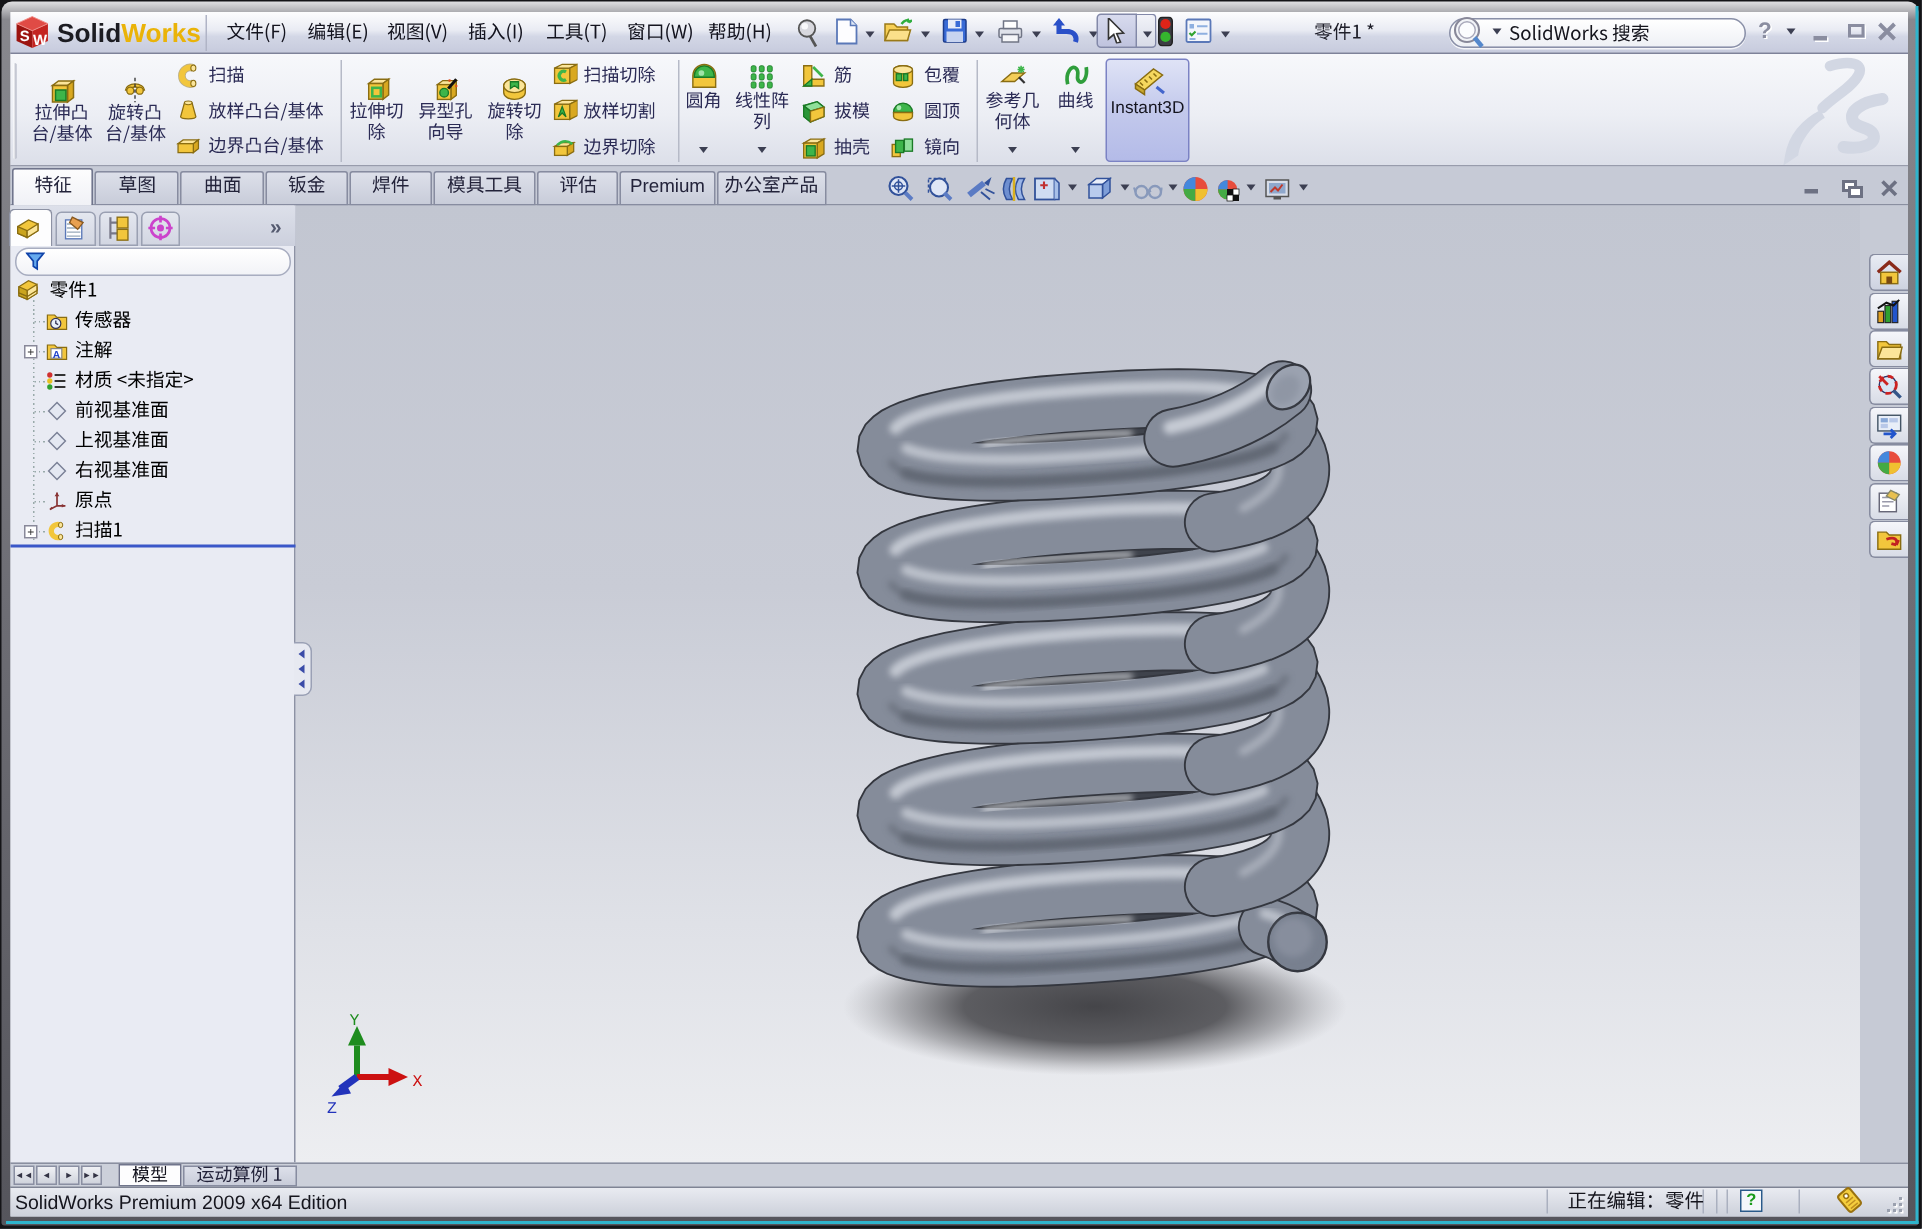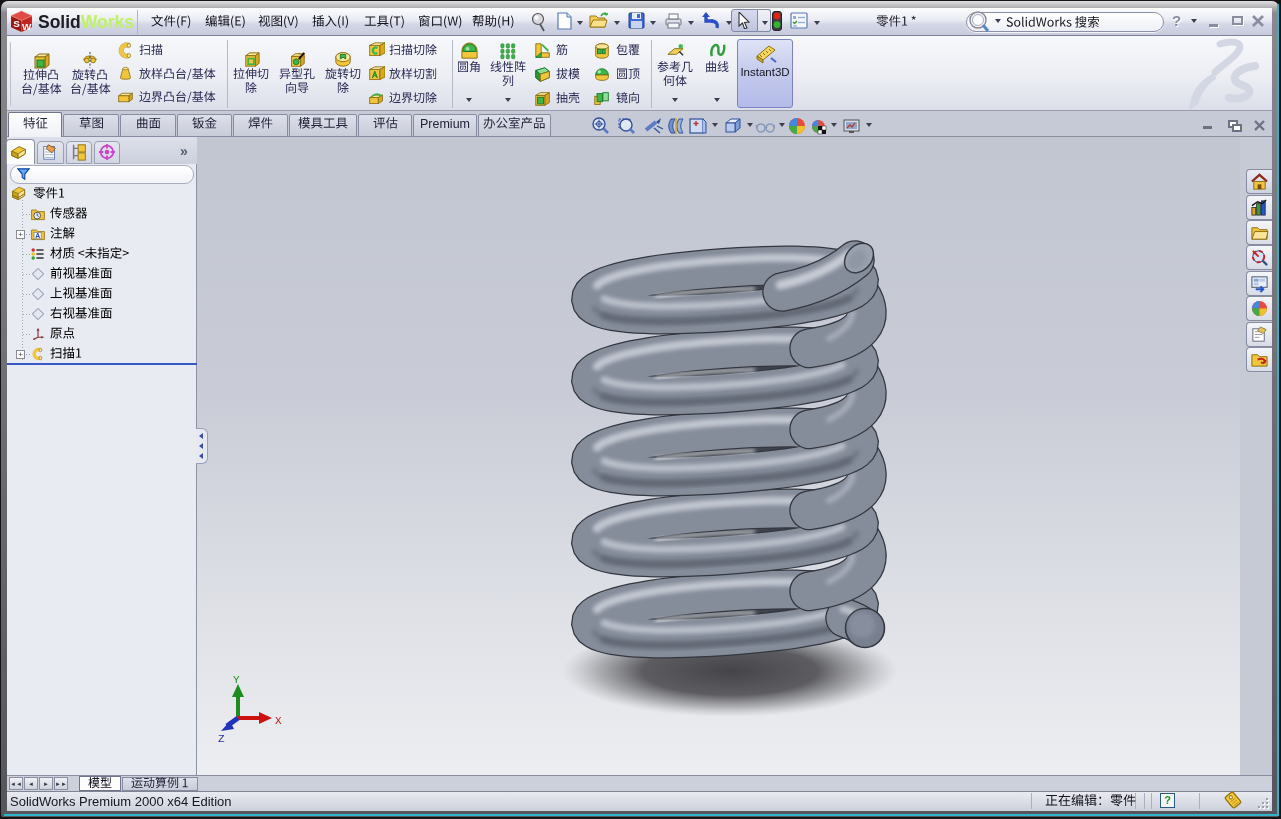--- a/index.html
+++ b/index.html
@@ -14,21 +14,21 @@
 <div class="abs" style="left:7px;top:8px;width:1265px;height:803px;background:#d6d9e4"></div>
 <div class="abs" style="left:7px;top:8px;width:1265px;height:28px;background:linear-gradient(180deg,#fdfdfe,#e9ebf3 45%,#d3d7e6 60%,#c7cbdd);border-bottom:1px solid #7e8299"></div>
 <svg class="abs" style="left:10px;top:10px" width="23" height="23" viewBox="0 0 22 22">
 <polygon points="11,1 21,5.5 11,10 1,5.5" fill="#e04b45"></polygon>
 <polygon points="1,5.5 11,10 11,21 1,16.5" fill="#9c1410"></polygon>
 <polygon points="21,5.5 11,10 11,21 21,16.5" fill="#c42420"></polygon>
 <polygon points="11,1 21,5.5 11,10 1,5.5" fill="none" stroke="#f0908a" stroke-width=".6"></polygon>
 <text x="3" y="16.5" font-size="9.5" font-weight="bold" fill="#fff" font-family="Liberation Sans">S</text>
 <text x="11.5" y="19" font-size="9.5" font-weight="bold" fill="#fff" font-family="Liberation Sans">W</text>
 </svg>
-<div class="abs" style="left:38px;top:12px;font-size:17.5px;font-weight:bold;color:#1c1c22;letter-spacing:0px">Solid<span style="color:#bef264">Works</span></div>
+<div class="abs" style="left:38px;top:12px;font-size:17.5px;font-weight:bold;color:#1c1c22;letter-spacing:0px">Solid<span style="color:#eab308">Works</span></div>
 <div class="abs" style="left:137px;top:10px;width:1px;height:24px;background:#b0b4c6"></div>
 <svg style="position:absolute;left:151.0px;top:15.0px" width="40" height="14">
     <path d="M5.3 0.3C5.7 0.9 6.1 1.8 6.2 2.3L7.2 2C7.1 1.4 6.6 0.6 6.3 0ZM0.6 2.3V3.2H2.6C3.3 5.1 4.3 6.8 5.6 8.1C4.2 9.3 2.5 10.1 0.5 10.7C0.6 10.9 0.9 11.4 1 11.6C3.1 10.9 4.9 10 6.3 8.8C7.7 10.1 9.4 11 11.4 11.5C11.6 11.3 11.9 10.9 12.1 10.7C10.1 10.2 8.4 9.3 7 8.1C8.3 6.8 9.2 5.2 10 3.2H11.9V2.3ZM6.3 7.5C5.1 6.3 4.2 4.8 3.6 3.2H8.9C8.3 4.9 7.4 6.3 6.3 7.5Z M16.5 6.4V7.3H20.1V11.6H21V7.3H24.4V6.4H21V3.6H23.9V2.7H21V0.3H20.1V2.7H18.4C18.5 2.1 18.7 1.5 18.8 0.9L17.9 0.8C17.6 2.4 17.1 4 16.4 5C16.6 5.1 17 5.4 17.2 5.5C17.5 5 17.8 4.3 18.1 3.6H20.1V6.4ZM15.8 0.2C15.2 2.1 14.1 3.9 12.9 5.2C13.1 5.4 13.3 5.9 13.4 6.1C13.8 5.7 14.2 5.2 14.6 4.6V11.6H15.5V3.2C16 2.3 16.4 1.4 16.7 0.4Z M28 13.1 28.7 12.8C27.6 11 27.1 8.9 27.1 6.7C27.1 4.6 27.6 2.5 28.7 0.7L28 0.4C26.8 2.3 26.1 4.3 26.1 6.7C26.1 9.2 26.8 11.2 28 13.1Z M30.5 10.6H31.6V6.5H35.1V5.5H31.6V2.4H35.8V1.5H30.5Z M37.4 13.1C38.5 11.2 39.2 9.2 39.2 6.7C39.2 4.3 38.5 2.3 37.4 0.4L36.6 0.7C37.7 2.5 38.3 4.6 38.3 6.7C38.3 8.9 37.7 11 36.6 12.8Z" fill="#14141f"></path>
   </svg>
 <svg style="position:absolute;left:205.0px;top:15.0px" width="41" height="14">
     <path d="M0.5 9.9 0.7 10.8C1.8 10.4 3.1 9.9 4.3 9.3L4.2 8.6C2.8 9.1 1.4 9.6 0.5 9.9ZM0.8 5.3C0.9 5.2 1.2 5.2 2.6 5C2.1 5.8 1.7 6.4 1.5 6.7C1.1 7.2 0.8 7.5 0.6 7.5C0.7 7.8 0.8 8.2 0.9 8.3C1.1 8.2 1.5 8.1 4.2 7.4C4.2 7.2 4.2 6.9 4.2 6.7L2.1 7.1C3 6 3.8 4.5 4.5 3.2L3.8 2.7C3.6 3.2 3.3 3.7 3.1 4.2L1.7 4.3C2.4 3.2 3.1 1.8 3.6 0.4L2.7 0.1C2.2 1.6 1.4 3.3 1.1 3.7C0.9 4.1 0.7 4.4 0.5 4.5C0.6 4.7 0.7 5.1 0.8 5.3ZM7.8 6.2V8.1H6.8V6.2ZM8.4 6.2H9.3V8.1H8.4ZM6 5.5V11.5H6.8V8.8H7.8V11.2H8.4V8.8H9.3V11.2H10V8.8H10.9V10.7C10.9 10.8 10.9 10.8 10.8 10.8C10.7 10.8 10.5 10.8 10.2 10.8C10.3 11 10.4 11.3 10.4 11.5C10.8 11.5 11.1 11.5 11.4 11.4C11.6 11.3 11.6 11.1 11.6 10.7V5.5L10.9 5.5ZM10 6.2H10.9V8.1H10ZM7.6 0.3C7.8 0.6 8 1.1 8.1 1.5H5.2V4.2C5.2 6.1 5.1 8.9 3.9 10.9C4.1 11 4.5 11.2 4.7 11.4C5.8 9.4 6 6.4 6 4.4H11.5V1.5H9.1C9 1.1 8.7 0.5 8.4 0ZM6 2.3H10.6V3.6H6Z M19.4 1.2H22.7V2.5H19.4ZM18.5 0.5V3.2H23.6V0.5ZM13.5 6.5C13.6 6.4 14 6.3 14.4 6.3H15.6V8.1L13 8.5L13.2 9.4L15.6 9V11.6H16.4V8.8L17.8 8.5L17.8 7.7L16.4 7.9V6.3H17.6V5.4H16.4V3.5H15.6V5.4H14.3C14.7 4.6 15.1 3.6 15.3 2.5H17.6V1.6H15.6C15.7 1.2 15.8 0.7 15.9 0.3L14.9 0.1C14.9 0.6 14.8 1.1 14.7 1.6H13.1V2.5H14.5C14.2 3.5 13.9 4.3 13.8 4.6C13.6 5.2 13.4 5.6 13.2 5.6C13.3 5.9 13.5 6.3 13.5 6.5ZM22.7 4.7V5.8H19.5V4.7ZM17.5 9.7 17.6 10.5 22.7 10.1V11.6H23.6V10.1L24.5 10L24.5 9.2L23.6 9.2V4.7H24.4V3.9H17.8V4.7H18.6V9.6ZM22.7 6.5V7.6H19.5V6.5ZM22.7 8.3V9.3L19.5 9.6V8.3Z M28 13.1 28.7 12.8C27.6 11 27.1 8.9 27.1 6.7C27.1 4.6 27.6 2.5 28.7 0.7L28 0.4C26.8 2.3 26.1 4.3 26.1 6.7C26.1 9.2 26.8 11.2 28 13.1Z M30.5 10.6H35.9V9.6H31.6V6.3H35.1V5.3H31.6V2.4H35.8V1.5H30.5Z M37.8 13.1C39 11.2 39.7 9.2 39.7 6.7C39.7 4.3 39 2.3 37.8 0.4L37.1 0.7C38.2 2.5 38.7 4.6 38.7 6.7C38.7 8.9 38.2 11 37.1 12.8Z" fill="#14141f"></path>
   </svg>
 <svg style="position:absolute;left:258.0px;top:15.0px" width="41" height="14">
     <path d="M5.6 0.7V7.4H6.5V1.6H10.4V7.4H11.3V0.7ZM1.9 0.6C2.4 1.1 2.9 1.8 3.1 2.2L3.9 1.7C3.6 1.3 3.1 0.6 2.6 0.1ZM8 2.5V4.9C8 6.9 7.6 9.3 4.4 10.9C4.6 11.1 4.9 11.4 5 11.6C6.9 10.7 7.9 9.3 8.4 7.9V10.4C8.4 11.2 8.7 11.4 9.6 11.4H10.7C11.8 11.4 11.9 10.9 12.1 9C11.8 8.9 11.5 8.8 11.3 8.6C11.2 10.4 11.2 10.7 10.7 10.7H9.7C9.4 10.7 9.3 10.6 9.3 10.3V7.2H8.6C8.8 6.4 8.9 5.7 8.9 5V2.5ZM0.8 2.3V3.1H3.8C3.1 4.7 1.8 6.3 0.5 7.2C0.6 7.3 0.9 7.8 0.9 8.1C1.4 7.7 1.9 7.3 2.4 6.8V11.6H3.3V6.2C3.7 6.8 4.2 7.5 4.5 7.9L5.1 7.1C4.9 6.9 4 5.9 3.5 5.3C4.1 4.5 4.6 3.5 5 2.6L4.5 2.2L4.3 2.3Z M17.2 7.1C18.2 7.3 19.5 7.8 20.2 8.1L20.6 7.5C19.9 7.2 18.6 6.8 17.6 6.6ZM15.9 8.7C17.7 8.9 19.8 9.4 21 9.9L21.4 9.2C20.2 8.8 18.1 8.3 16.4 8.1ZM13.6 0.7V11.6H14.4V11.1H23V11.6H24V0.7ZM14.4 10.3V1.5H23V10.3ZM17.7 1.8C17.1 2.8 16 3.8 14.9 4.4C15.1 4.5 15.4 4.8 15.6 5C15.9 4.7 16.3 4.4 16.7 4.1C17.1 4.5 17.6 4.9 18.1 5.2C17 5.7 15.8 6.1 14.7 6.3C14.8 6.5 15 6.8 15.1 7.1C16.4 6.8 17.7 6.3 18.9 5.7C19.9 6.2 21.1 6.7 22.3 6.9C22.4 6.7 22.6 6.4 22.8 6.2C21.7 6 20.6 5.7 19.6 5.2C20.6 4.6 21.3 3.9 21.9 3L21.3 2.7L21.2 2.8H17.9C18.1 2.5 18.3 2.3 18.5 2ZM17.2 3.6 17.3 3.5H20.6C20.1 4 19.5 4.4 18.8 4.8C18.2 4.4 17.6 4 17.2 3.6Z M28 13.1 28.7 12.8C27.6 11 27.1 8.9 27.1 6.7C27.1 4.6 27.6 2.5 28.7 0.7L28 0.4C26.8 2.3 26.1 4.3 26.1 6.7C26.1 9.2 26.8 11.2 28 13.1Z M32.2 10.6H33.5L36.4 1.5H35.2L33.8 6.4C33.5 7.5 33.2 8.4 32.9 9.4H32.8C32.5 8.4 32.2 7.5 31.9 6.4L30.5 1.5H29.2Z M37.6 13.1C38.8 11.2 39.5 9.2 39.5 6.7C39.5 4.3 38.8 2.3 37.6 0.4L36.9 0.7C38 2.5 38.6 4.6 38.6 6.7C38.6 8.9 38 11 36.9 12.8Z" fill="#14141f"></path>
   </svg>
@@ -751,21 +751,21 @@
 <div class="abs" style="left:54px;top:777px;width:14px;height:13px;background:linear-gradient(180deg,#f0f1f5,#cfd3dc);border:1px solid #8a8fa2;font-size:6px;text-align:center;line-height:12px;color:#334">►►</div>
 <div class="abs" style="left:79px;top:776px;width:42px;height:15px;background:#fdfdfe;border:1px solid #70758c"></div>
 <svg style="position:absolute;left:88.0px;top:777.0px" width="24" height="14">
     <path d="M5.7 5.2H9.8V6.1H5.7ZM5.7 3.7H9.8V4.5H5.7ZM8.8 0.1V1.1H6.9V0.1H6.1V1.1H4.3V1.9H6.1V2.8H6.9V1.9H8.8V2.8H9.7V1.9H11.3V1.1H9.7V0.1ZM4.8 3V6.7H7.3C7.2 7.1 7.2 7.4 7.1 7.7H4.1V8.5H6.8C6.4 9.4 5.5 10.1 3.7 10.4C3.9 10.6 4.1 11 4.2 11.2C6.3 10.7 7.3 9.8 7.8 8.5C8.4 9.8 9.5 10.7 11 11.2C11.2 10.9 11.4 10.6 11.6 10.4C10.2 10.1 9.2 9.5 8.6 8.5H11.3V7.7H8C8.1 7.4 8.1 7.1 8.1 6.7H10.7V3ZM2.1 0.1V2.4H0.6V3.3H2.1V3.3C1.8 4.9 1.1 6.8 0.4 7.8C0.5 8.1 0.8 8.4 0.9 8.7C1.3 8 1.8 6.9 2.1 5.7V11.1H3V5C3.3 5.6 3.7 6.4 3.8 6.8L4.4 6.1C4.2 5.7 3.3 4.2 3 3.8V3.3H4.2V2.4H3V0.1Z M19.6 0.8V4.8H20.4V0.8ZM21.9 0.2V5.6C21.9 5.7 21.8 5.8 21.6 5.8C21.4 5.8 20.8 5.8 20.2 5.8C20.3 6 20.4 6.3 20.5 6.6C21.3 6.6 21.9 6.6 22.3 6.4C22.6 6.3 22.7 6.1 22.7 5.6V0.2ZM16.7 1.4V3.1H15.2V3V1.4ZM12.8 3.1V3.9H14.3C14.1 4.7 13.7 5.5 12.7 6.1C12.9 6.2 13.2 6.6 13.3 6.7C14.5 6 15 4.9 15.1 3.9H16.7V6.4H17.5V3.9H18.9V3.1H17.5V1.4H18.6V0.6H13.2V1.4H14.3V3V3.1ZM17.6 6.2V7.5H13.8V8.4H17.6V9.9H12.6V10.7H23.4V9.9H18.5V8.4H22.2V7.5H18.5V6.2Z" fill="#14141f"></path>
   </svg>
 <div class="abs" style="left:122px;top:777px;width:76px;height:14px;background:linear-gradient(180deg,#dde0ea,#c8ccd9);border:1px solid #878ca0"></div>
 <svg style="position:absolute;left:131.3px;top:777.0px" width="57" height="14">
     <path d="M4.6 0.9V1.7H10.6V0.9ZM0.8 1.3C1.5 1.8 2.5 2.5 2.9 3L3.6 2.3C3.1 1.9 2.1 1.2 1.4 0.8ZM4.5 8.8C4.9 8.6 5.4 8.6 9.9 8.2L10.4 9.1L11.2 8.7C10.7 7.8 9.7 6.2 9 5L8.3 5.4C8.6 6 9.1 6.7 9.5 7.4L5.5 7.7C6.1 6.8 6.8 5.6 7.3 4.5H11.5V3.6H3.8V4.5H6.2C5.7 5.7 5.1 6.8 4.8 7.2C4.6 7.5 4.4 7.8 4.2 7.9C4.3 8.1 4.5 8.6 4.5 8.8ZM3 4.3H0.5V5.2H2.1V9C1.6 9.2 1 9.7 0.4 10.4L1.1 11.2C1.7 10.4 2.3 9.7 2.7 9.7C2.9 9.7 3.4 10.1 3.8 10.4C4.7 10.9 5.7 11.1 7.2 11.1C8.5 11.1 10.5 11 11.3 10.9C11.3 10.7 11.5 10.2 11.6 9.9C10.4 10.1 8.6 10.2 7.2 10.2C5.9 10.2 4.8 10.1 4 9.6C3.6 9.3 3.3 9.1 3 8.9Z M13.1 1.1V1.9H17.7V1.1ZM19.8 0.3C19.8 1.2 19.8 2 19.8 2.9H18.1V3.8H19.8C19.6 6.5 19.1 9 17.5 10.5C17.7 10.6 18 10.9 18.2 11.1C20 9.5 20.5 6.7 20.7 3.8H22.4C22.3 8 22.2 9.6 21.8 10C21.7 10.1 21.6 10.2 21.4 10.2C21.1 10.2 20.5 10.2 19.8 10.1C20 10.3 20.1 10.7 20.1 11C20.7 11 21.4 11 21.7 11C22.1 10.9 22.4 10.8 22.6 10.5C23 10 23.2 8.3 23.3 3.3C23.3 3.2 23.3 2.9 23.3 2.9H20.7C20.7 2 20.7 1.2 20.7 0.3ZM13.1 9.7 13.1 9.7V9.7C13.4 9.5 13.8 9.4 17.1 8.6L17.4 9.4L18.1 9.2C17.9 8.3 17.4 6.9 16.9 5.8L16.2 6C16.4 6.6 16.7 7.2 16.9 7.9L14 8.5C14.5 7.4 14.9 6 15.2 4.8H17.9V4H12.6V4.8H14.3C14 6.2 13.5 7.6 13.3 8C13.1 8.5 13 8.8 12.8 8.8C12.9 9.1 13 9.5 13.1 9.7Z M27 4.7H33.2V5.4H27ZM27 6H33.2V6.7H27ZM27 3.5H33.2V4.1H27ZM30.9 0.1C30.6 1 30 1.9 29.2 2.4C29.4 2.5 29.8 2.7 30 2.8H27.6L28.2 2.6C28.2 2.4 28 2 27.8 1.8H29.8V1H26.7C26.8 0.8 26.9 0.5 27 0.3L26.2 0.1C25.8 1 25.2 1.9 24.4 2.5C24.6 2.7 25 2.9 25.2 3C25.5 2.7 25.9 2.2 26.2 1.8H26.8C27.1 2.1 27.3 2.6 27.4 2.8H26.1V7.3H27.7V8.1L27.7 8.4H24.7V9.1H27.4C27.1 9.6 26.4 10.1 24.9 10.5C25.1 10.7 25.3 11 25.4 11.2C27.3 10.6 28.2 9.9 28.5 9.1H31.7V11.1H32.6V9.1H35.4V8.4H32.6V7.3H34.1V2.8H32.9L33.6 2.5C33.4 2.3 33.2 2 33 1.8H35.3V1H31.4C31.6 0.8 31.7 0.5 31.8 0.3ZM31.7 8.4H28.6L28.6 8.1V7.3H31.7ZM30.1 2.8C30.4 2.5 30.7 2.2 31 1.8H32C32.3 2.1 32.6 2.5 32.8 2.8Z M44.3 1.5V8.2H45.1V1.5ZM46.2 0.2V9.9C46.2 10.1 46.2 10.2 46 10.2C45.8 10.2 45.1 10.2 44.4 10.2C44.5 10.4 44.7 10.8 44.7 11.1C45.6 11.1 46.2 11.1 46.6 10.9C46.9 10.8 47.1 10.5 47.1 9.9V0.2ZM40.3 6.7C40.7 7 41.2 7.5 41.6 7.8C41 9 40.3 9.9 39.4 10.5C39.6 10.6 39.9 11 40 11.2C41.8 9.9 43.1 7.4 43.5 3.6L43 3.4L42.8 3.4H41.3C41.4 2.9 41.6 2.3 41.7 1.6H43.7V0.8H39.6V1.6H40.8C40.5 3.6 39.9 5.3 39 6.5C39.2 6.7 39.6 6.9 39.7 7.1C40.2 6.3 40.7 5.4 41 4.3H42.6C42.4 5.3 42.2 6.2 41.9 7C41.6 6.7 41.1 6.4 40.8 6.1ZM38.5 0.1C38.1 1.9 37.3 3.6 36.4 4.8C36.5 5 36.8 5.5 36.9 5.7C37.2 5.3 37.4 4.9 37.7 4.4V11.1H38.5V2.7C38.9 1.9 39.1 1.1 39.4 0.4Z M51.7 10.2H56.6V9.3H54.8V1.4H54C53.5 1.7 52.9 1.9 52.1 2V2.7H53.7V9.3H51.7Z" fill="#23233a"></path>
   </svg>
 <div class="abs" style="left:7px;top:791px;width:1265px;height:20px;background:linear-gradient(180deg,#e9ebf1,#ccd0da);border-top:1px solid #7f8494"></div>
-<div class="abs" style="left:10px;top:794px;font-size:13px;color:#15151d">SolidWorks Premium 2000 x64 Edition</div>
+<div class="abs" style="left:10px;top:794px;font-size:13px;color:#15151d">SolidWorks Premium 2009 x64 Edition</div>
 <div class="abs" style="left:1031px;top:793px;width:1px;height:16px;background:#aab0bf"></div>
 <div class="abs" style="left:1135px;top:793px;width:1px;height:16px;background:#aab0bf"></div>
 <div class="abs" style="left:1144px;top:793px;width:1px;height:16px;background:#aab0bf"></div>
 <div class="abs" style="left:1151px;top:793px;width:1px;height:16px;background:#aab0bf"></div>
 <div class="abs" style="left:1199px;top:793px;width:1px;height:16px;background:#aab0bf"></div>
 <svg style="position:absolute;left:1045.0px;top:794.0px" width="91" height="15">
     <path d="M2.4 4.4V10.6H0.7V11.5H12.3V10.6H7.3V6.5H11.4V5.5H7.3V2H11.9V1.1H1.2V2H6.3V10.6H3.4V4.4Z M18.1 0.1C17.9 0.8 17.7 1.5 17.4 2.1H13.8V3.1H17C16.1 4.7 15 6.3 13.5 7.3C13.7 7.6 13.9 8 14 8.2C14.5 7.8 15.1 7.4 15.5 6.9V12H16.5V5.8C17.1 4.9 17.6 4 18.1 3.1H25.2V2.1H18.5C18.7 1.6 18.9 1 19.1 0.4ZM20.8 3.8V6.3H17.8V7.2H20.8V10.9H17.3V11.8H25.2V10.9H21.7V7.2H24.7V6.3H21.7V3.8Z M26.5 10.3 26.8 11.2C27.8 10.8 29.2 10.3 30.5 9.7L30.3 8.9C28.9 9.5 27.5 10 26.5 10.3ZM26.8 5.6C27 5.5 27.3 5.4 28.7 5.2C28.2 6 27.7 6.7 27.5 6.9C27.1 7.4 26.9 7.8 26.6 7.8C26.7 8.1 26.8 8.5 26.9 8.7C27.1 8.5 27.5 8.4 30.4 7.7C30.4 7.5 30.3 7.2 30.3 6.9L28.2 7.4C29.1 6.2 30 4.7 30.7 3.3L29.9 2.8C29.7 3.3 29.4 3.8 29.2 4.3L27.7 4.5C28.5 3.3 29.2 1.9 29.7 0.5L28.8 0.1C28.3 1.7 27.5 3.4 27.2 3.8C26.9 4.3 26.7 4.6 26.5 4.7C26.6 4.9 26.7 5.4 26.8 5.6ZM34.1 6.5V8.4H33V6.5ZM34.8 6.5H35.7V8.4H34.8ZM32.3 5.7V12H33V9.2H34.1V11.7H34.8V9.2H35.7V11.6H36.4V9.2H37.3V11.1C37.3 11.2 37.3 11.3 37.2 11.3C37.1 11.3 36.9 11.3 36.6 11.3C36.7 11.5 36.8 11.8 36.8 12C37.3 12 37.6 12 37.8 11.9C38 11.7 38.1 11.5 38.1 11.2V5.7L37.3 5.7ZM36.4 6.5H37.3V8.4H36.4ZM33.9 0.3C34.1 0.7 34.3 1.1 34.4 1.5H31.4V4.4C31.4 6.4 31.3 9.2 30.1 11.3C30.3 11.4 30.7 11.7 30.8 11.9C32 9.8 32.3 6.7 32.3 4.6H38V1.5H35.5C35.3 1.1 35.1 0.5 34.8 0.1ZM32.3 2.4H37V3.8H32.3Z M46.2 1.3H49.6V2.6H46.2ZM45.3 0.5V3.3H50.6V0.5ZM40.1 6.7C40.2 6.6 40.5 6.6 41 6.6H42.2V8.4L39.5 8.9L39.7 9.8L42.2 9.3V12H43.1V9.2L44.6 8.9L44.5 8L43.1 8.3V6.6H44.3V5.7H43.1V3.7H42.2V5.7H40.9C41.3 4.8 41.7 3.7 42 2.6H44.4V1.7H42.2C42.3 1.2 42.4 0.8 42.5 0.3L41.5 0.1C41.5 0.6 41.4 1.2 41.3 1.7H39.6V2.6H41C40.8 3.6 40.5 4.5 40.4 4.8C40.1 5.4 40 5.8 39.8 5.9C39.9 6.1 40 6.6 40.1 6.7ZM49.6 4.9V6H46.3V4.9ZM44.2 10.1 44.4 10.9 49.6 10.5V12.1H50.5V10.5L51.5 10.4L51.5 9.6L50.5 9.6V4.9H51.4V4.1H44.5V4.9H45.4V10ZM49.6 6.8V7.9H46.3V6.8ZM49.6 8.6V9.7L46.3 9.9V8.6Z M55.2 4.7C55.8 4.7 56.2 4.4 56.2 3.8C56.2 3.2 55.8 2.8 55.2 2.8C54.7 2.8 54.3 3.2 54.3 3.8C54.3 4.4 54.7 4.7 55.2 4.7ZM55.2 11.1C55.8 11.1 56.2 10.7 56.2 10.1C56.2 9.5 55.8 9.2 55.2 9.2C54.7 9.2 54.3 9.5 54.3 10.1C54.3 10.7 54.7 11.1 55.2 11.1Z M67.5 3.5V4.1H70.3V3.5ZM67.2 4.8V5.4H70.3V4.8ZM72.6 4.8V5.4H75.8V4.8ZM72.6 3.5V4.1H75.5V3.5ZM66 2.1V4.4H66.9V2.8H71V4.8H71.9V2.8H76.1V4.4H77V2.1H71.9V1.4H76.2V0.6H66.7V1.4H71V2.1ZM70.6 7.2C71 7.5 71.4 7.9 71.7 8.2H67.2V9H74.3C73.6 9.5 72.5 10.1 71.7 10.4C70.8 10.1 69.9 9.9 69.1 9.7L68.7 10.3C70.5 10.8 72.7 11.6 73.9 12.2L74.3 11.5C73.9 11.3 73.4 11 72.8 10.8C73.9 10.2 75.2 9.4 75.9 8.6L75.3 8.2L75.2 8.2H71.9L72.4 7.9C72.1 7.5 71.6 7.1 71.2 6.8ZM71.7 5.1C70.3 6.2 67.7 7.1 65.5 7.6C65.7 7.8 65.9 8.1 66 8.3C67.8 7.9 69.8 7.2 71.3 6.3C72.8 7.1 75.3 7.9 77 8.2C77.2 8 77.4 7.6 77.6 7.4C75.9 7.1 73.5 6.5 72.1 5.8L72.4 5.6Z M82.1 6.6V7.6H85.9V12.1H86.8V7.6H90.4V6.6H86.8V3.7H89.8V2.8H86.8V0.3H85.9V2.8H84.1C84.3 2.2 84.4 1.6 84.6 1L83.6 0.8C83.3 2.5 82.8 4.2 82 5.2C82.3 5.4 82.7 5.6 82.8 5.7C83.2 5.2 83.5 4.5 83.8 3.7H85.9V6.6ZM81.5 0.2C80.8 2.1 79.6 4.1 78.4 5.4C78.6 5.6 78.9 6.1 79 6.3C79.4 5.9 79.8 5.4 80.2 4.8V12.1H81.1V3.3C81.6 2.4 82 1.4 82.4 0.5Z" fill="#15151d"></path>
   </svg>
 <div class="abs" style="left:1160px;top:793px;width:15px;height:15px;background:#f4f6fa;border:1.5px solid #2a5a8a;font-size:11px;font-weight:bold;color:#1a9a1a;text-align:center;line-height:13px">?</div>
 <svg class="abs" style="left:1224px;top:791px" width="18" height="19" viewBox="0 0 18 19">

